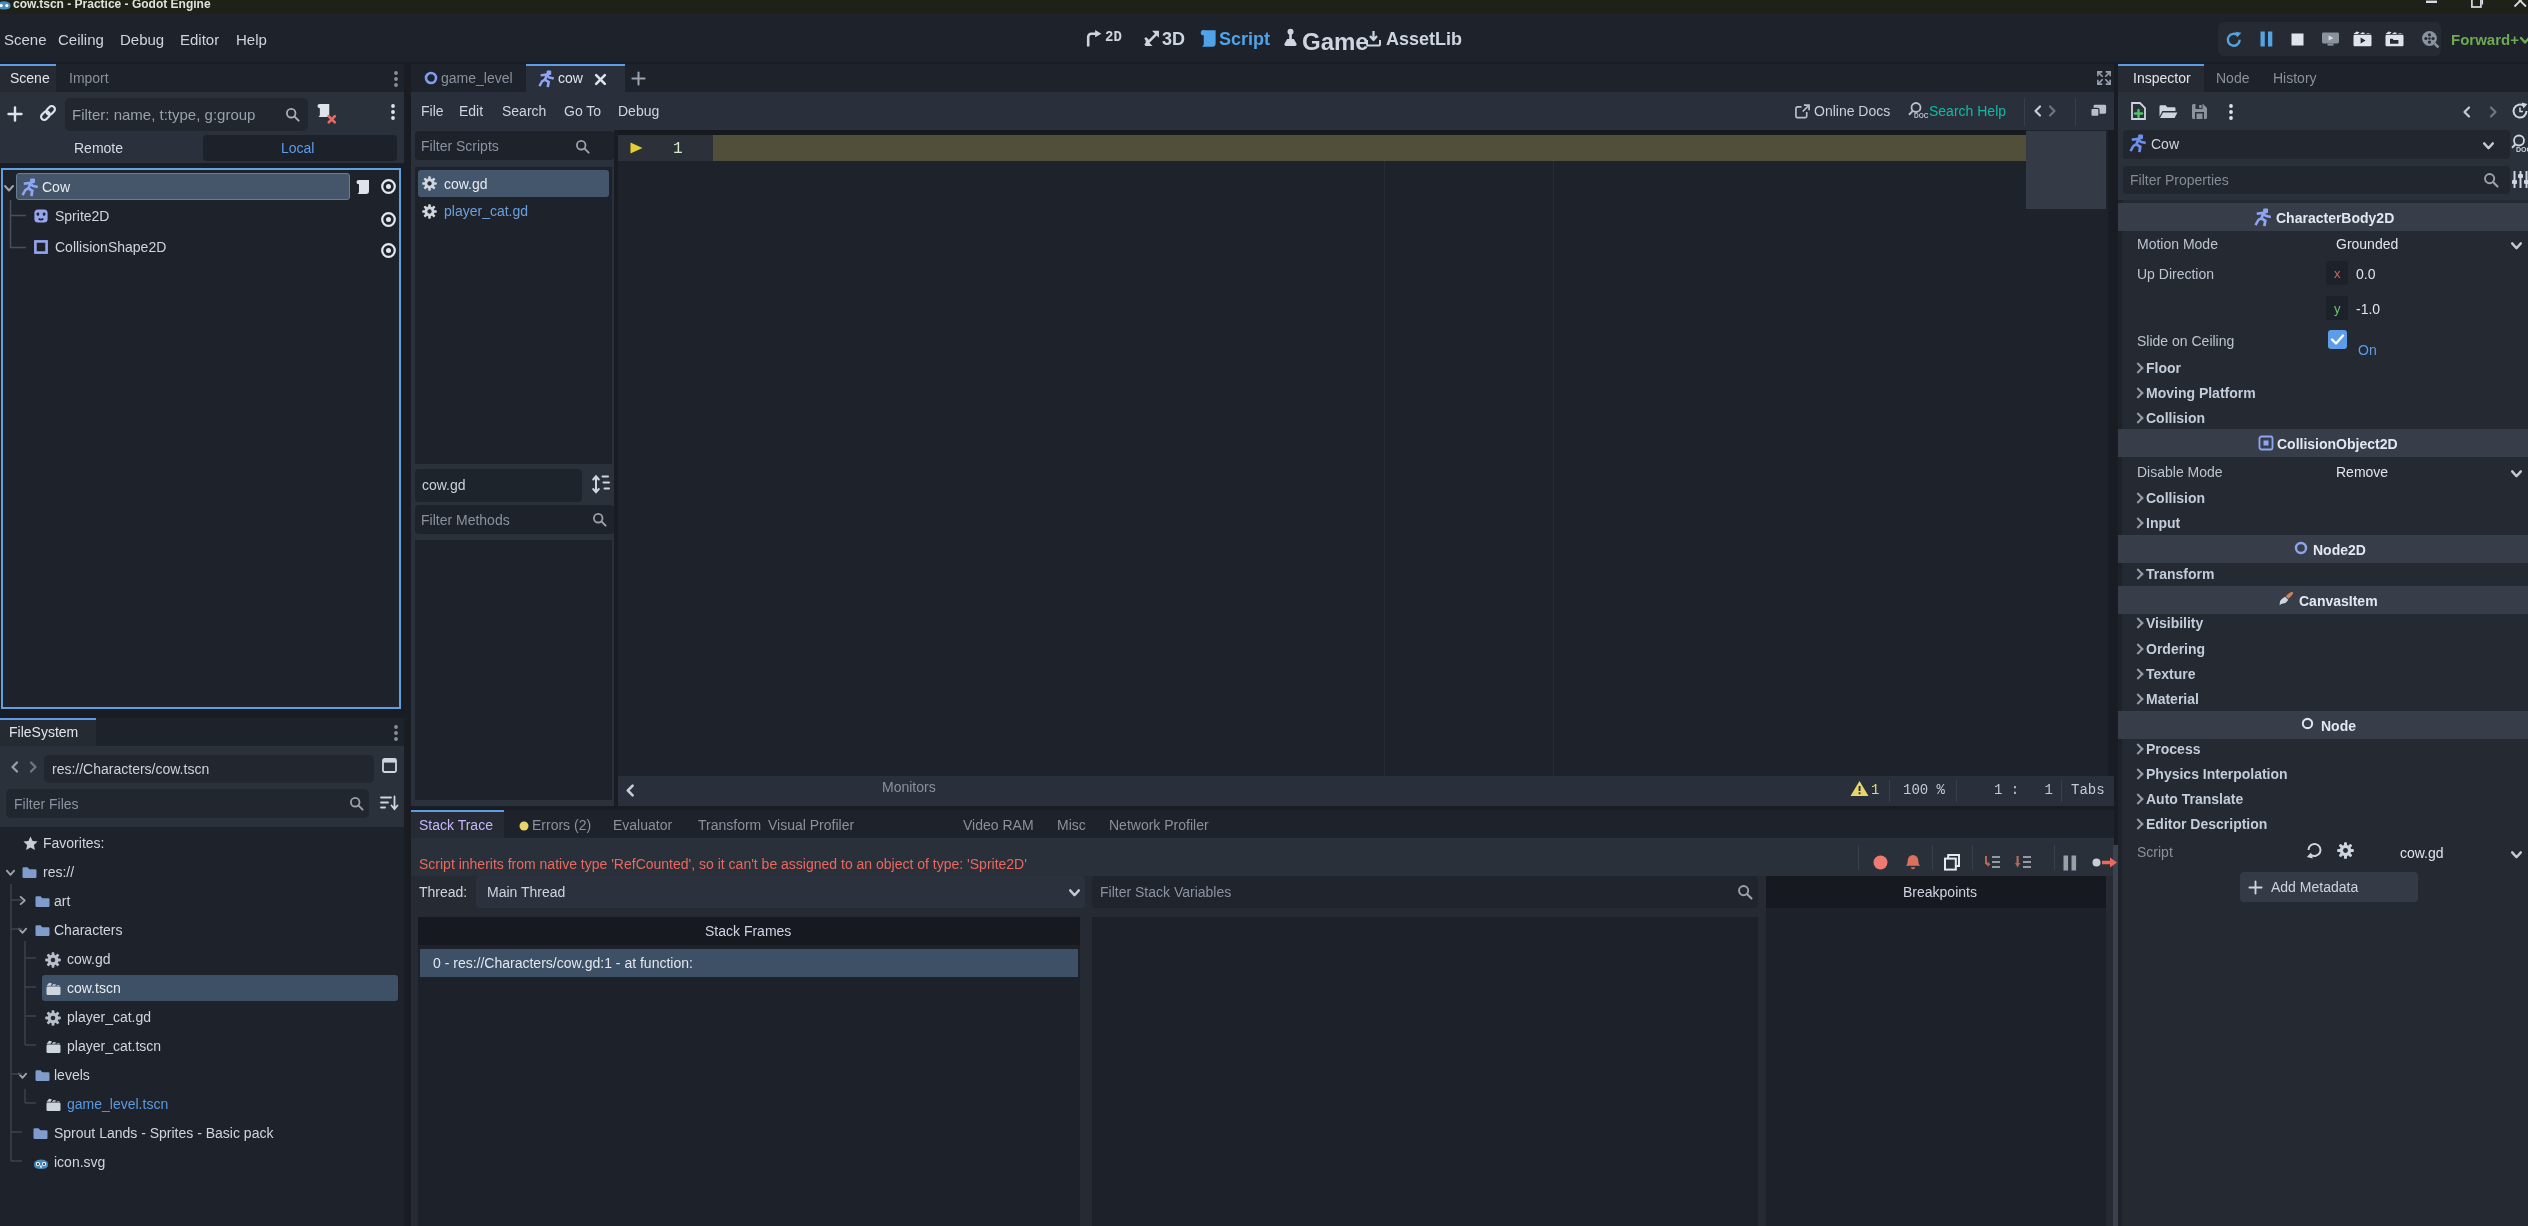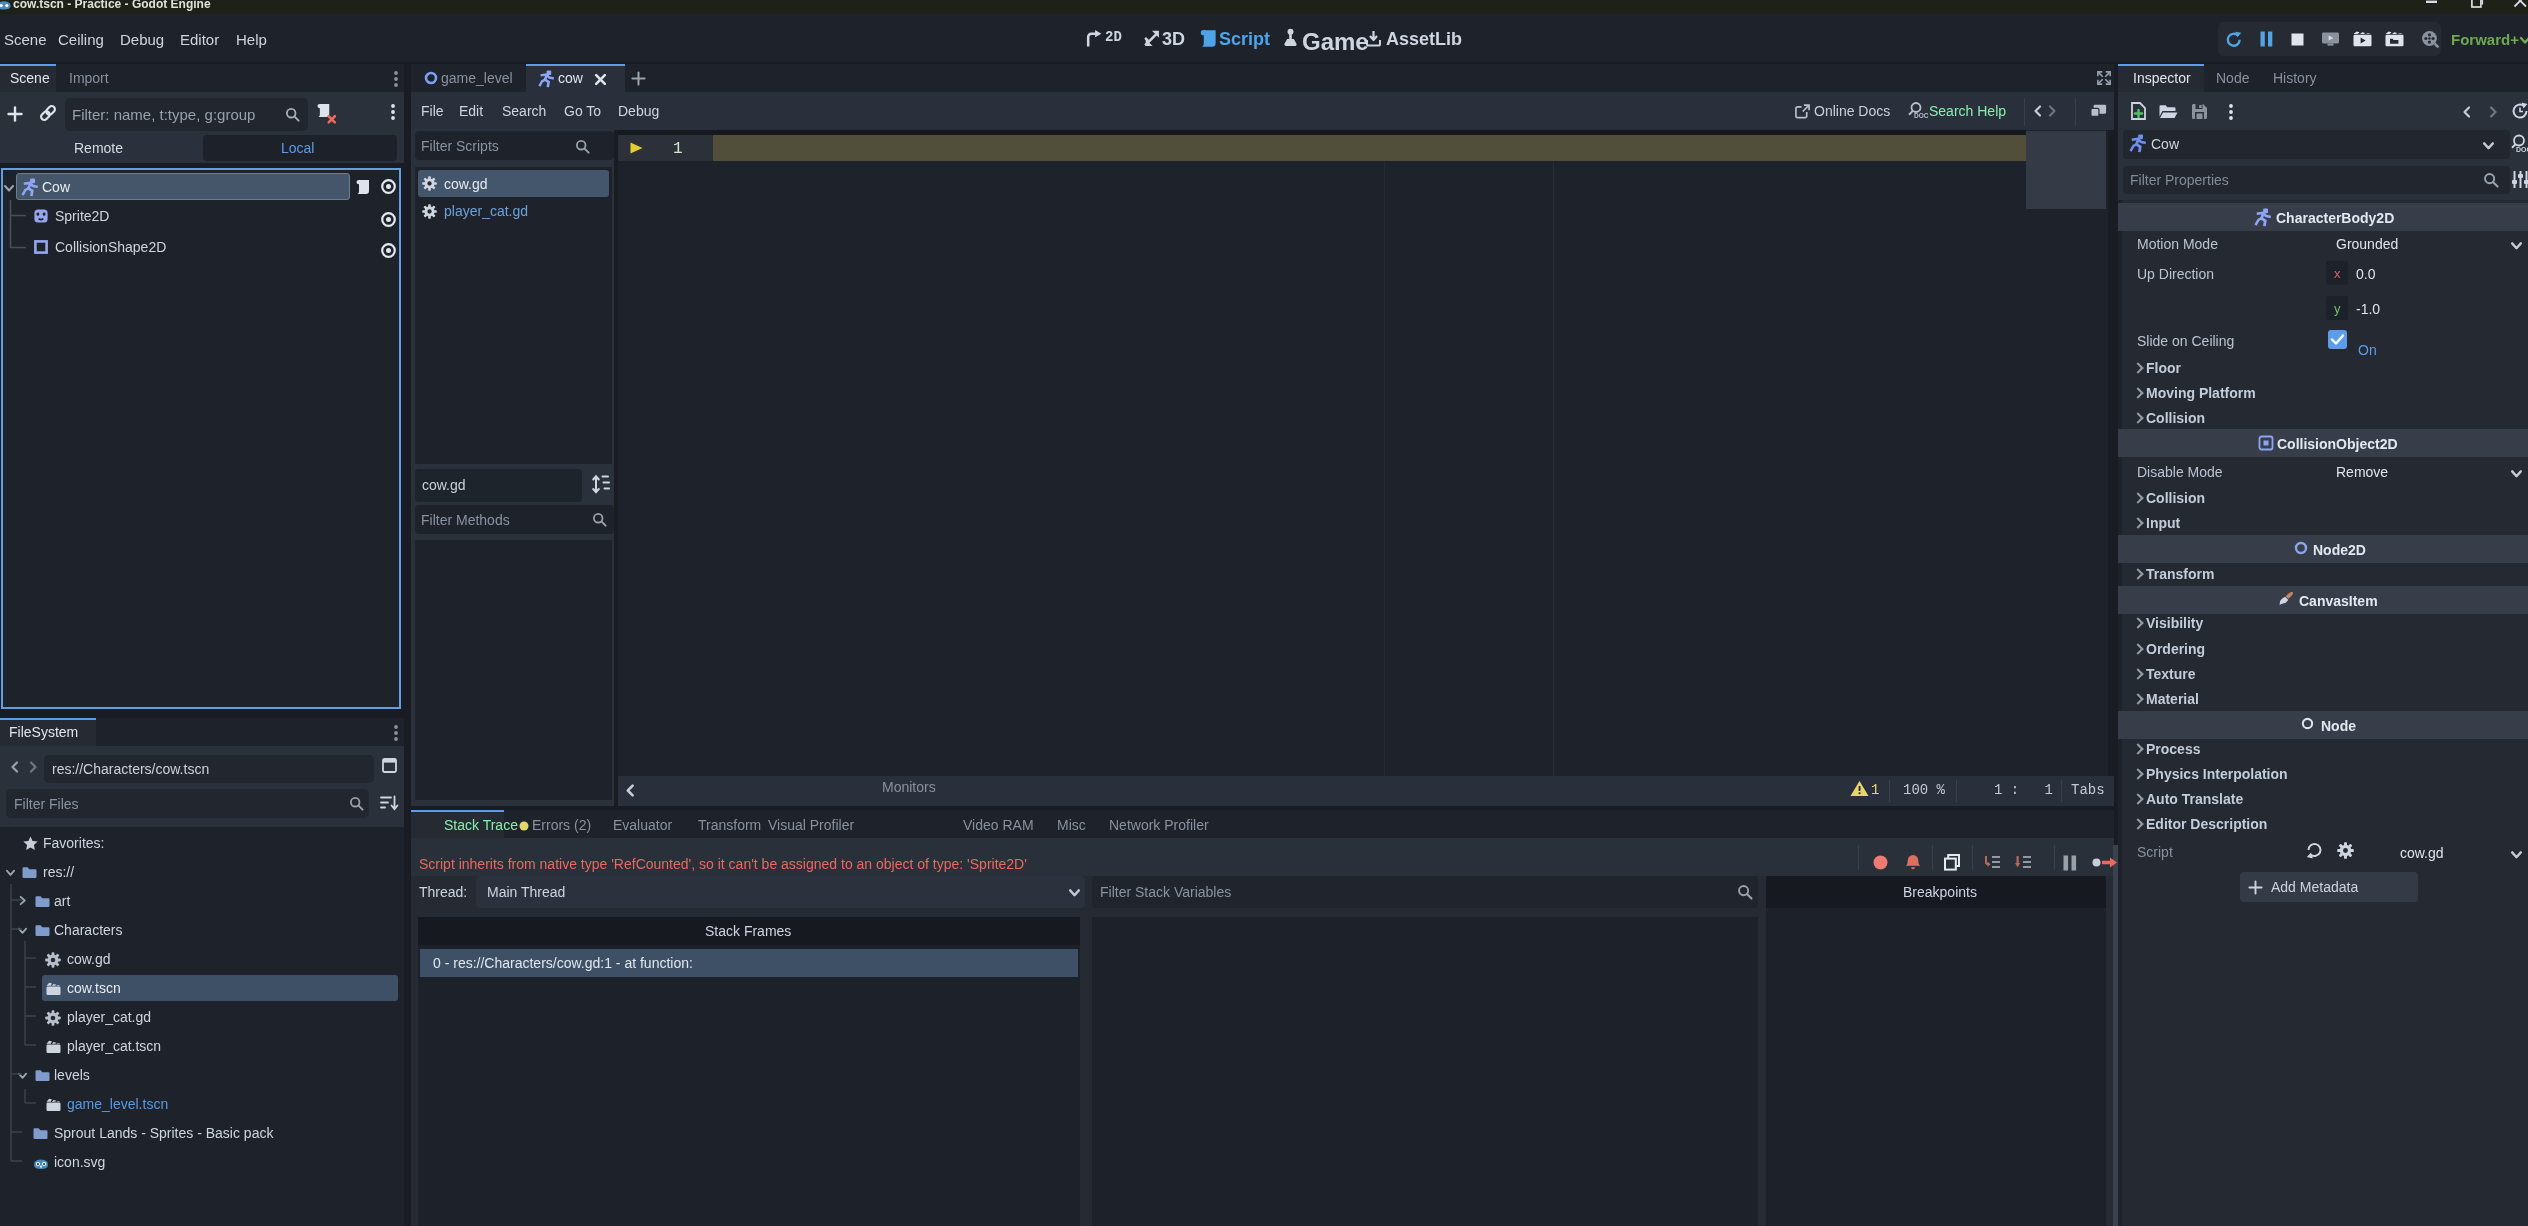--- a/index.html
+++ b/index.html
@@ -91,21 +91,21 @@
 <div class="t dim" style="left:441px;top:71px;">game_level</div>
 <div class="t" style="left:558px;top:71px;color:#e0e5ec;">cow</div>
 
 <div class="abs" style="left:411px;top:92px;width:1703px;height:38px;background:#2a303b;"></div>
 <div class="t" style="left:421px;top:104px;">File</div>
 <div class="t" style="left:459px;top:104px;">Edit</div>
 <div class="t" style="left:502px;top:104px;">Search</div>
 <div class="t" style="left:564px;top:104px;">Go To</div>
 <div class="t" style="left:618px;top:104px;">Debug</div>
 <div class="t" style="left:1814px;top:104px;color:#c9d0da;">Online Docs</div>
-<div class="t" style="left:1929px;top:104px;color:#86efac;">Search Help</div>
+<div class="t" style="left:1929px;top:104px;color:#14b8a6;">Search Help</div>
 
 <div class="abs" style="left:411px;top:130px;width:203px;height:676px;background:#2b313b;"></div>
 <div class="inp" style="left:415px;top:131px;width:199px;height:29px;background:#1e232b;"></div>
 <div class="t" style="left:421px;top:139px;color:#8a92a0;">Filter Scripts</div>
 <div class="abs" style="left:415px;top:167px;width:197px;height:297px;background:#1e232b;"></div>
 <div class="abs" style="left:415px;top:540px;width:197px;height:260px;background:#1e232b;"></div>
 <div class="abs" style="left:418px;top:170px;width:191px;height:27px;background:#44566b;border-radius:3px;"></div>
 <div class="t" style="left:444px;top:177px;color:#e6eaef;">cow.gd</div>
 <div class="t" style="left:444px;top:204px;color:#6ba0dc;">player_cat.gd</div>
 <div class="inp" style="left:415px;top:469px;width:167px;height:33px;background:#1e242c;"></div>
@@ -126,21 +126,21 @@
 <div class="t mono" style="left:1871px;top:783px;color:#e8d66b;">1</div>
 <div class="t mono" style="left:1903px;top:783px;color:#c3cad4;">100 %</div>
 <div class="t mono" style="left:1994px;top:783px;color:#c3cad4;">1 :   1</div>
 <div class="t mono" style="left:2071px;top:783px;color:#c3cad4;">Tabs</div>
 
 <div class="abs" style="left:411px;top:810px;width:1703px;height:416px;background:#262b33;"></div>
 <div class="abs" style="left:411px;top:810px;width:1703px;height:28px;background:#1d222b;"></div>
 <div class="abs" style="left:411px;top:810px;width:93px;height:28px;background:#262b33;border-top:2px solid #5d9ce8;box-sizing:border-box;"></div>
 <div class="abs" style="left:411px;top:838px;width:1703px;height:38px;background:#2a303a;"></div>
 <div class="abs" style="left:2113px;top:845px;width:5px;height:381px;background:#3b424d;"></div>
-<div class="t" style="left:419px;top:818px;color:#86efac;margin-left:25px;">Stack Trace</div>
+<div class="t" style="left:419px;top:818px;color:#c4b5fd;">Stack Trace</div>
 <div class="t dim" style="left:532px;top:818px;">Errors (2)</div>
 <div class="t dim" style="left:613px;top:818px;">Evaluator</div>
 <div class="t dim" style="left:698px;top:818px;">Transform</div>
 <div class="t dim" style="left:768px;top:818px;">Visual Profiler</div>
 <div class="t dim" style="left:882px;top:780px;">Monitors</div>
 <div class="t dim" style="left:963px;top:818px;">Video RAM</div>
 <div class="t dim" style="left:1057px;top:818px;">Misc</div>
 <div class="t dim" style="left:1109px;top:818px;">Network Profiler</div>
 <div class="t" style="left:419px;top:857px;color:#e9695f;">Script inherits from native type 'RefCounted', so it can't be assigned to an object of type: 'Sprite2D'</div>
 <div class="t" style="left:419px;top:885px;">Thread:</div>

